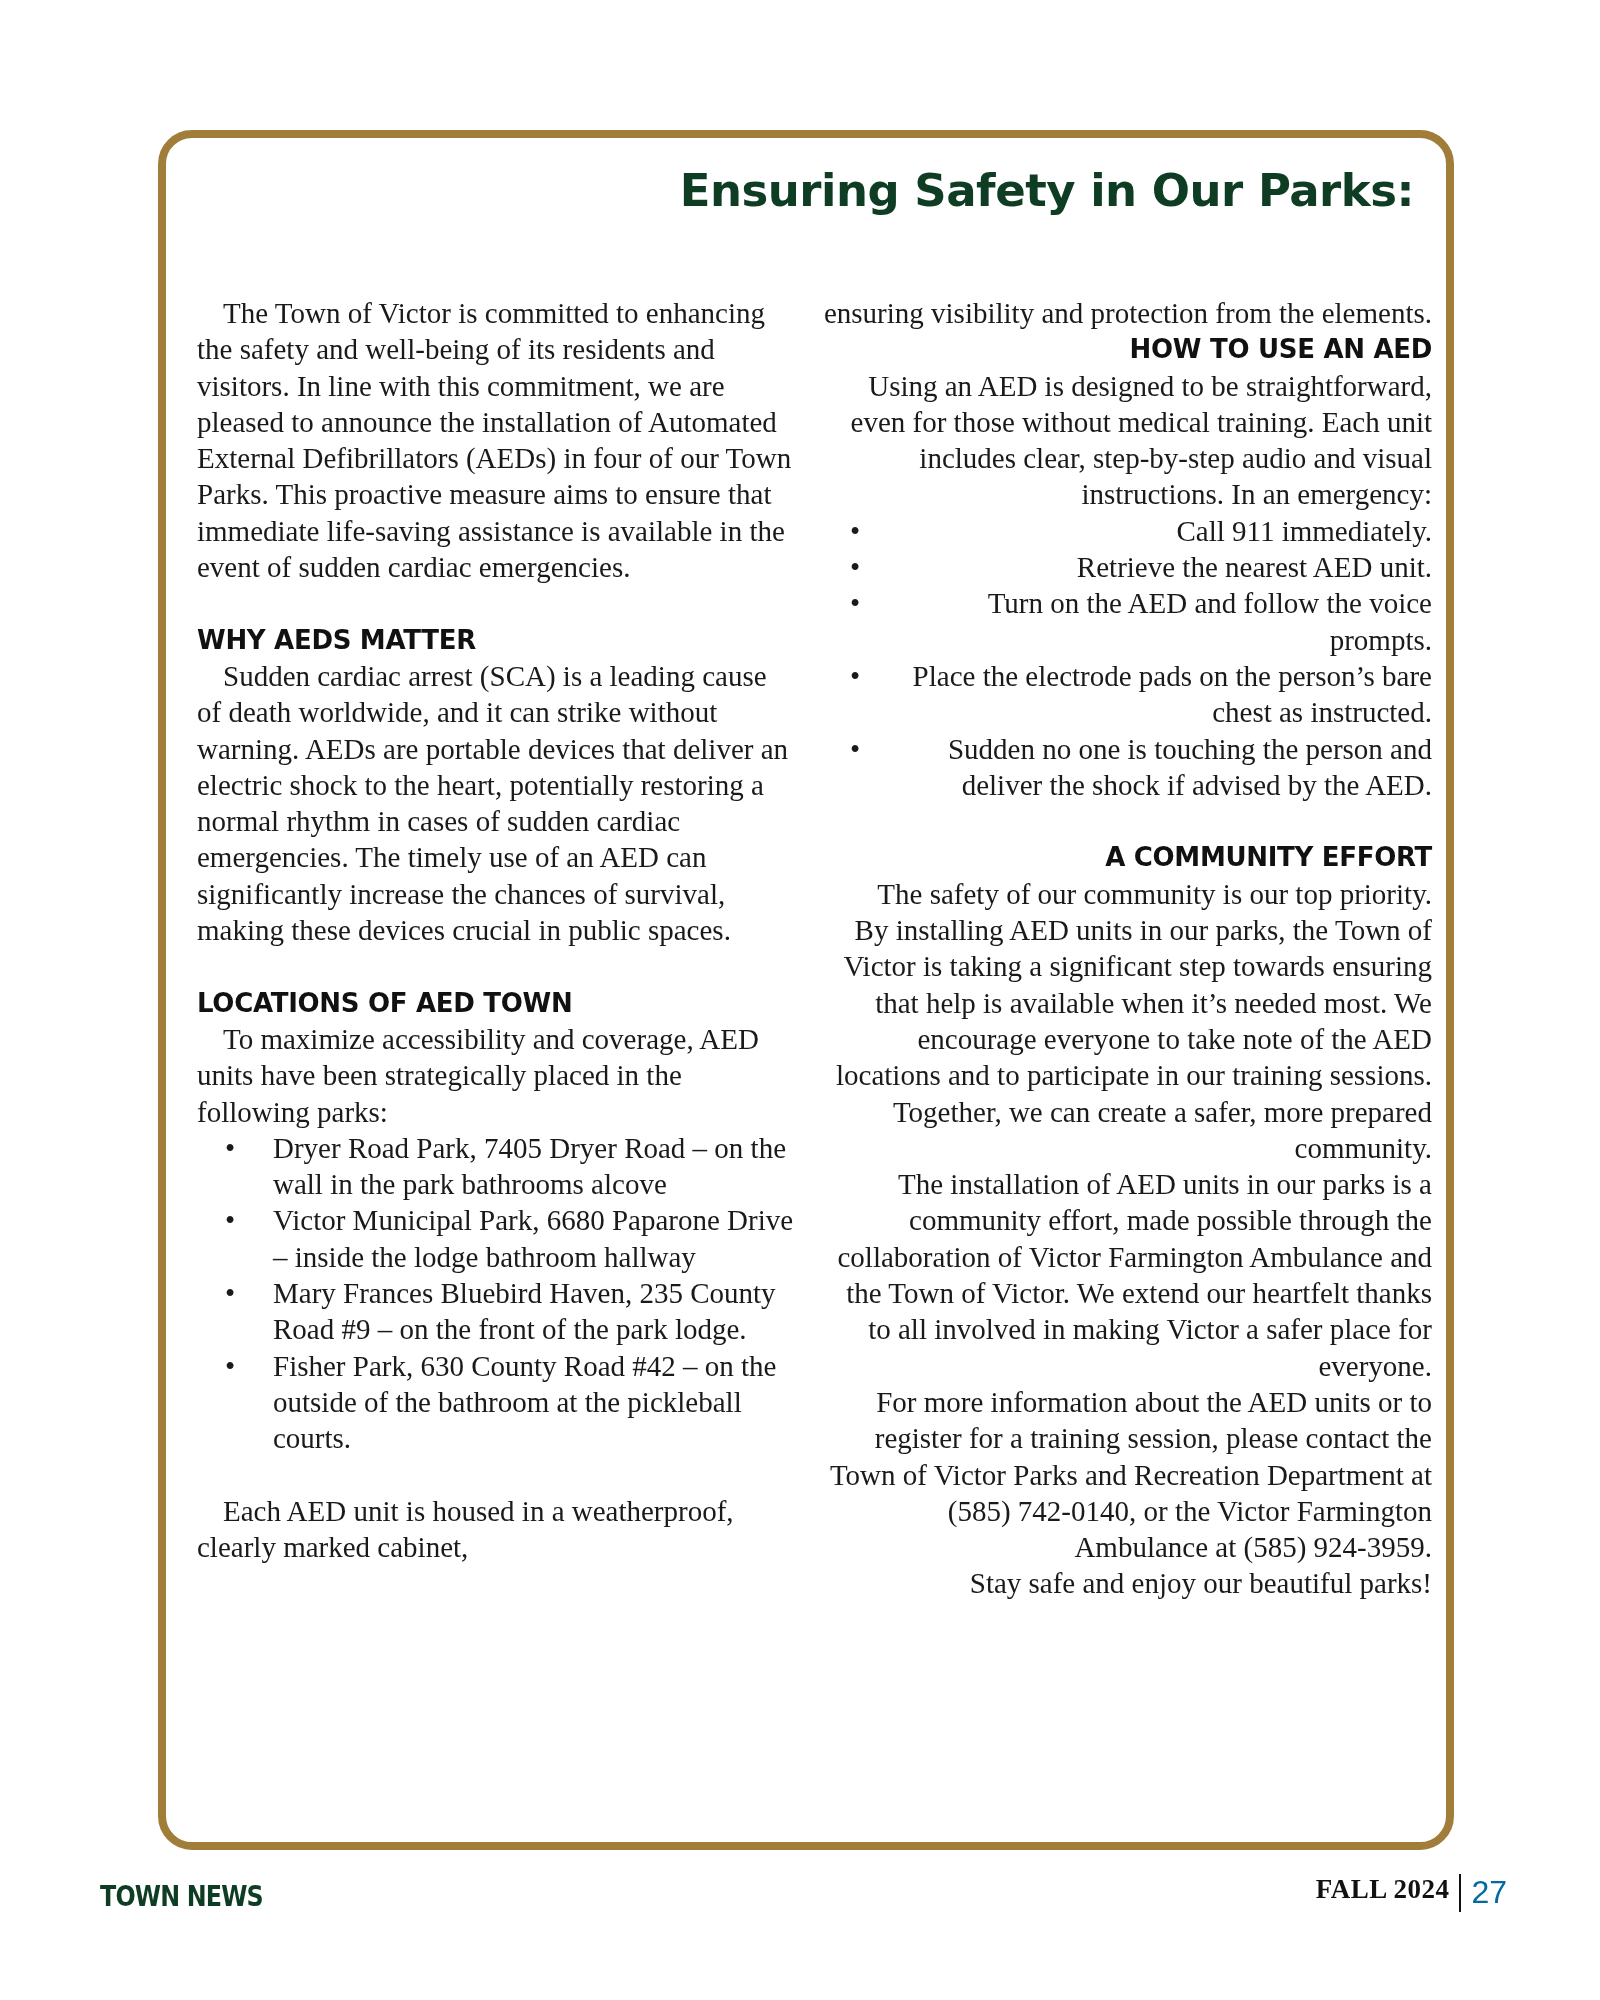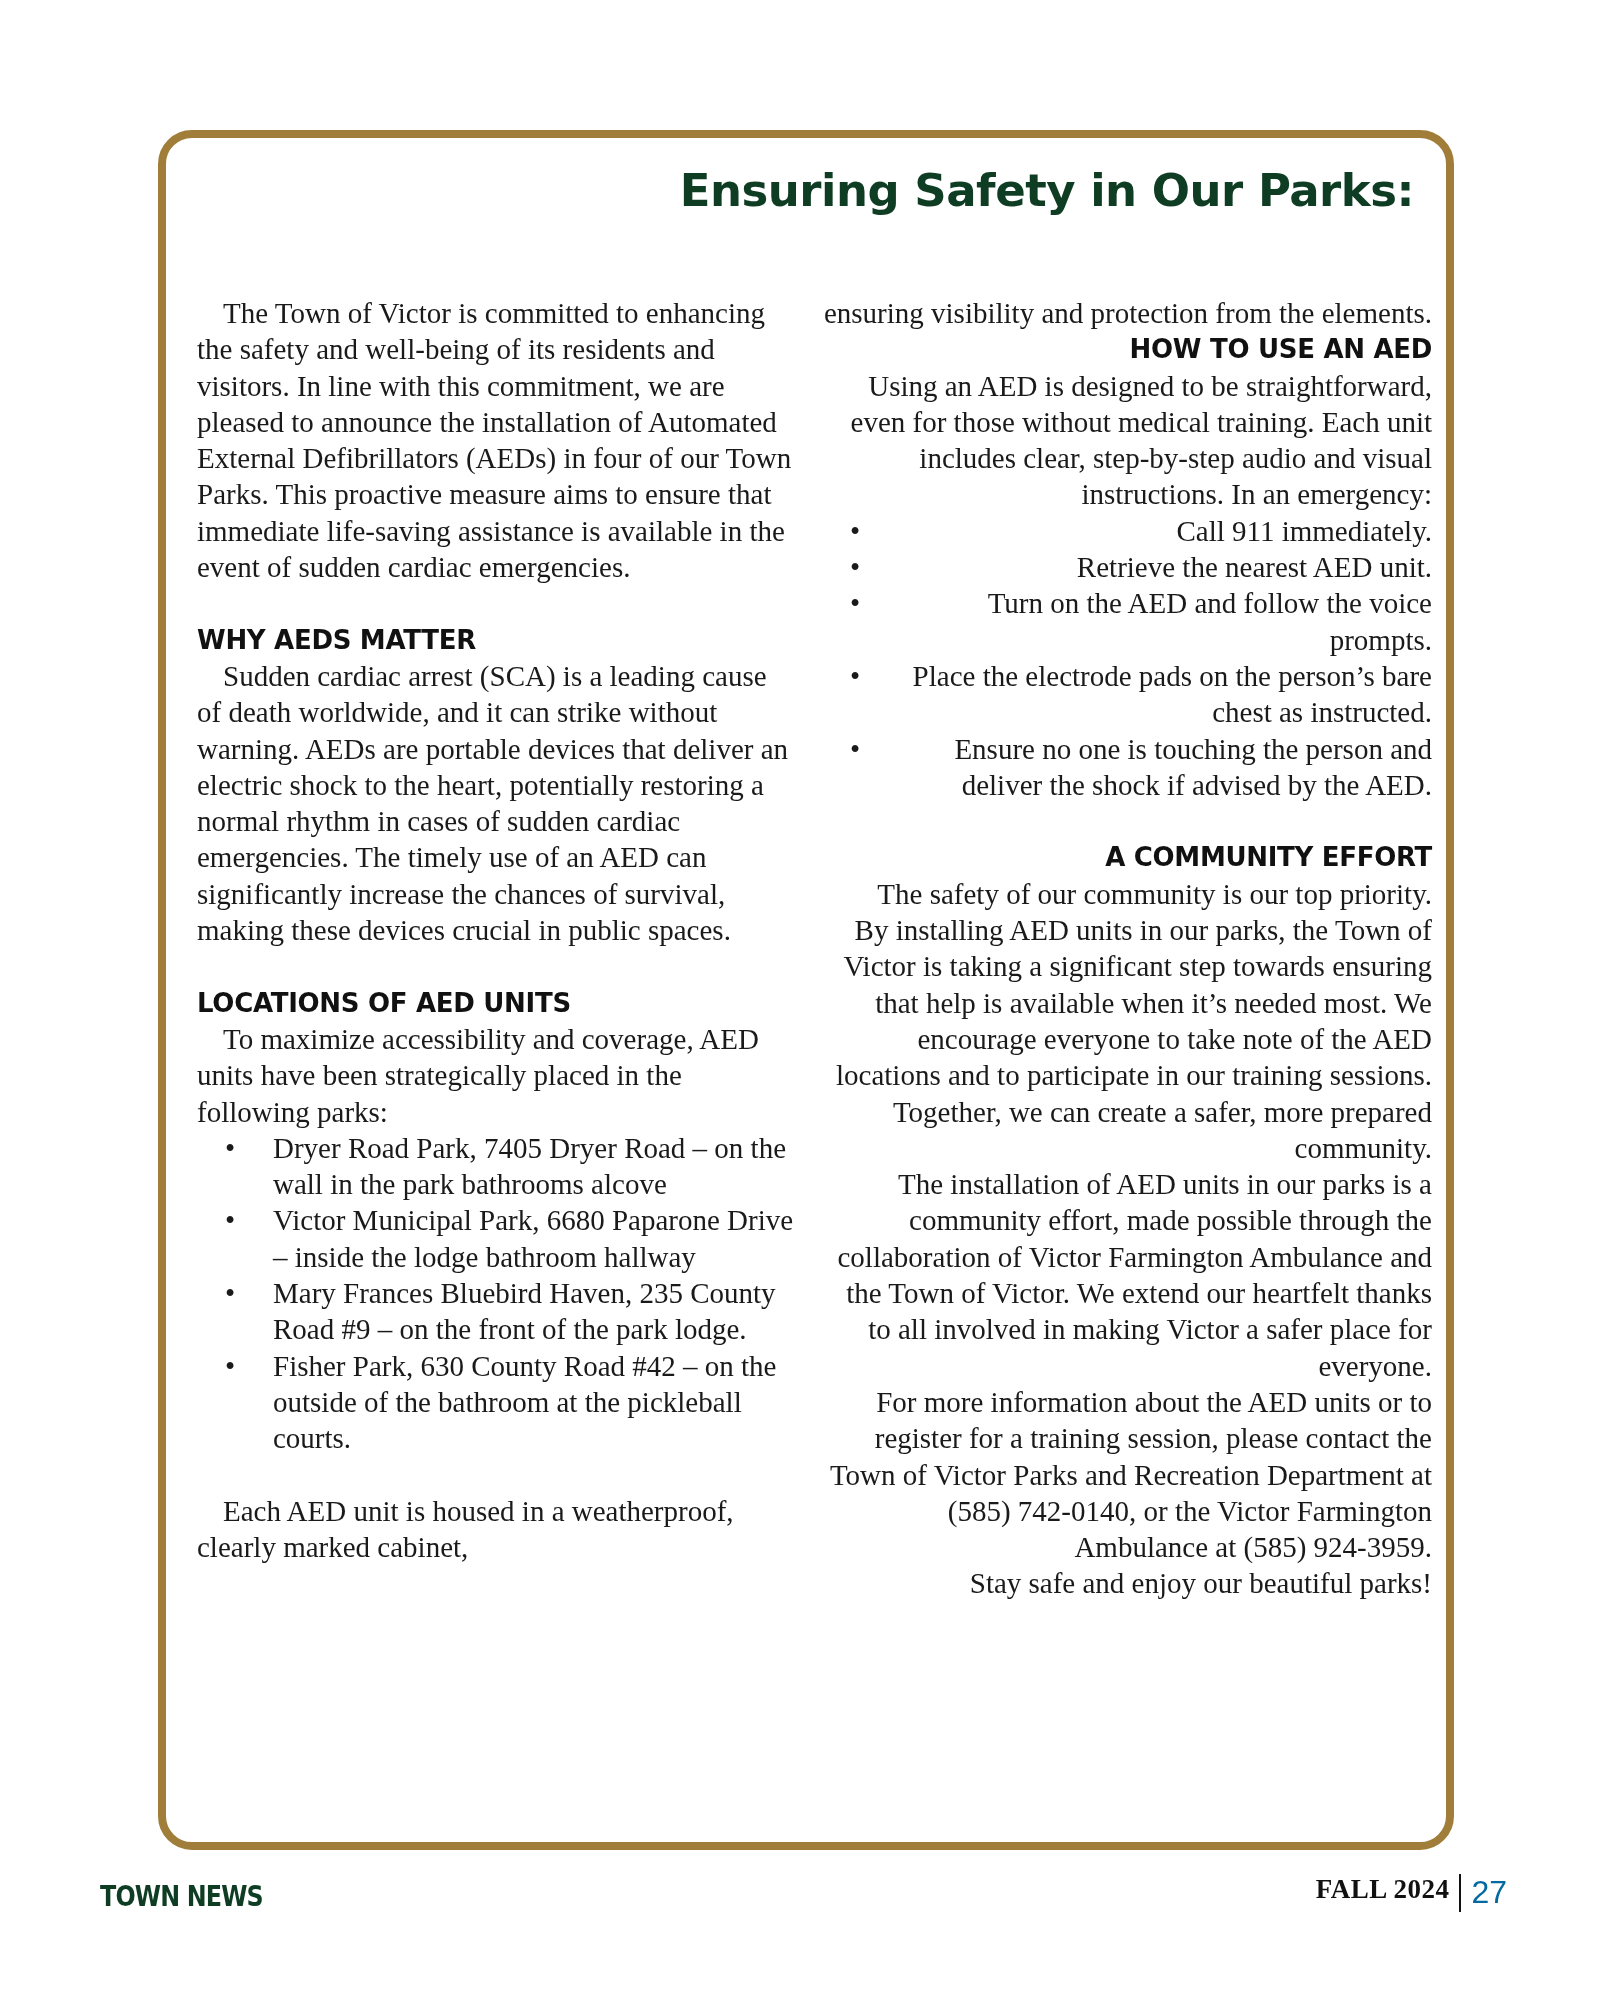--- a/index.html
+++ b/index.html
@@ -38,42 +38,42 @@
 <div class="title">
   <div>Ensuring Safety in Our Parks:</div>
 </div>
 
 <div class="col left">
   <p class="indent">The Town of Victor is committed to enhancing the safety and well-being of its residents and visitors. In line with this commitment, we are pleased to announce the installation of Automated External Defibrillators (AEDs) in four of our Town Parks. This proactive measure aims to ensure that immediate life-saving assistance is available in the event of sudden cardiac emergencies.</p>
   <div class="gap"></div>
   <h3 class="h">WHY AEDS MATTER</h3>
   <p class="indent">Sudden cardiac arrest (SCA) is a leading cause of death worldwide, and it can strike without warning. AEDs are portable devices that deliver an electric shock to the heart, potentially restoring a normal rhythm in cases of sudden cardiac emergencies. The timely use of an AED can significantly increase the chances of survival, making these devices crucial in public spaces.</p>
   <div class="gap"></div>
-  <h3 class="h">LOCATIONS OF AED UNITS</h3>
+  <h3 class="h">LOCATIONS OF AED TOWN</h3>
   <p class="indent">To maximize accessibility and coverage, AED units have been strategically placed in the following parks:</p>
   <ul>
     <li><span class="bullet">•</span><span>Dryer Road Park, 7405 Dryer Road – on the wall in the park bathrooms alcove</span></li>
     <li><span class="bullet">•</span><span>Victor Municipal Park, 6680 Paparone Drive – inside the lodge bathroom hallway</span></li>
     <li><span class="bullet">•</span><span>Mary Frances Bluebird Haven, 235 County Road #9 – on the front of the park lodge.</span></li>
     <li><span class="bullet">•</span><span>Fisher Park, 630 County Road #42 – on the outside of the bathroom at the pickleball courts.</span></li>
   </ul>
   <div class="gap"></div>
   <p class="indent">Each AED unit is housed in a weatherproof, clearly marked cabinet,</p>
 </div>
 
 <div class="col right">
   <p>ensuring visibility and protection from the elements.</p>
   <h3 class="h">HOW TO USE AN AED</h3>
   <p class="indent">Using an AED is designed to be straightforward, even for those without medical training. Each unit includes clear, step-by-step audio and visual instructions. In an emergency:</p>
   <ul>
     <li><span class="bullet">•</span><span>Call 911 immediately.</span></li>
     <li><span class="bullet">•</span><span>Retrieve the nearest AED unit.</span></li>
     <li><span class="bullet">•</span><span>Turn on the AED and follow the voice prompts.</span></li>
     <li><span class="bullet">•</span><span>Place the electrode pads on the person’s bare chest as instructed.</span></li>
-    <li><span class="bullet">•</span><span>Ensure no one is touching the person and deliver the shock if advised by the AED.</span></li>
+    <li><span class="bullet">•</span><span>Sudden no one is touching the person and deliver the shock if advised by the AED.</span></li>
   </ul>
   <div class="gap"></div>
   <h3 class="h">A COMMUNITY EFFORT</h3>
   <p class="indent">The safety of our community is our top priority. By installing AED units in our parks, the Town of Victor is taking a significant step towards ensuring that help is available when it’s needed most. We encourage everyone to take note of the AED locations and to participate in our training sessions. Together, we can create a safer, more prepared community.</p>
   <p class="indent">The installation of AED units in our parks is a community effort, made possible through the collaboration of Victor Farmington Ambulance and the Town of Victor. We extend our heartfelt thanks to all involved in making Victor a safer place for everyone.</p>
   <p class="indent">For more information about the AED units or to register for a training session, please contact the Town of Victor Parks and Recreation Department at (585) 742-0140, or the Victor Farmington Ambulance at (585) 924-3959.</p>
   <p class="indent">Stay safe and enjoy our beautiful parks!</p>
 </div>
 
 <div class="footer-left">TOWN NEWS</div>

